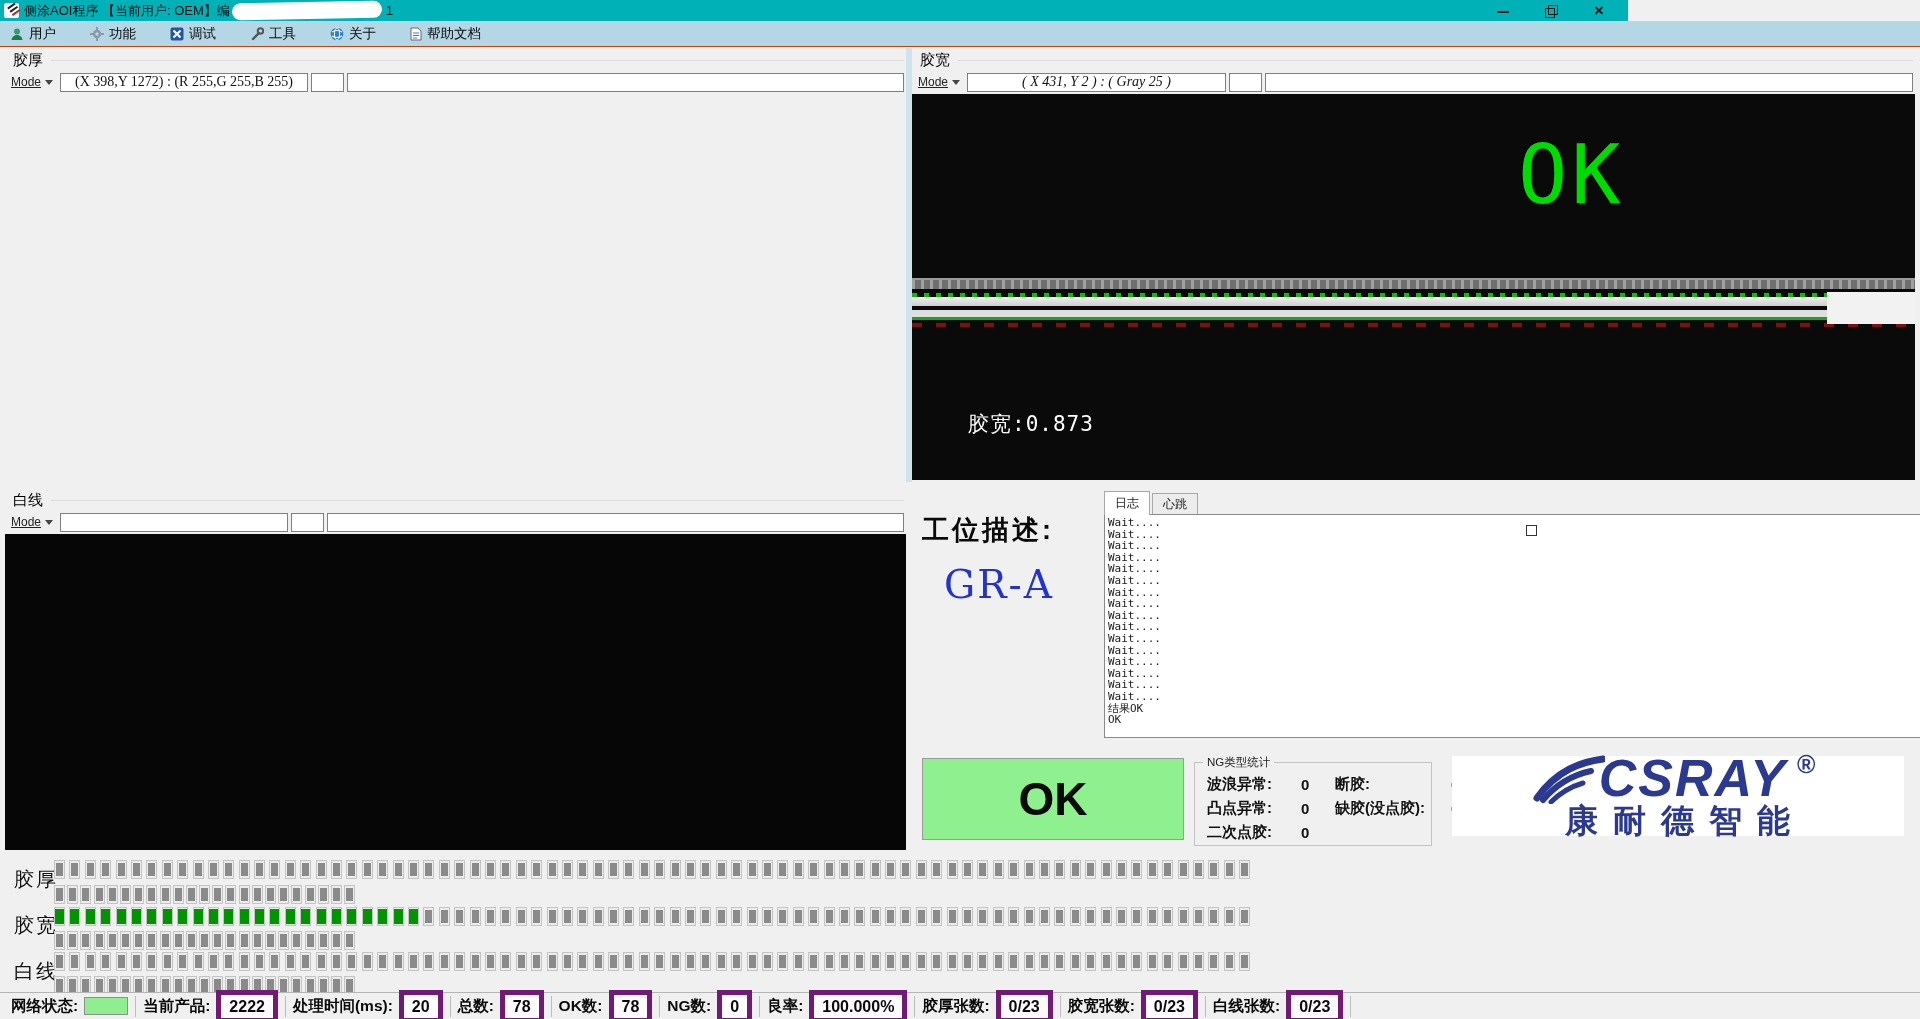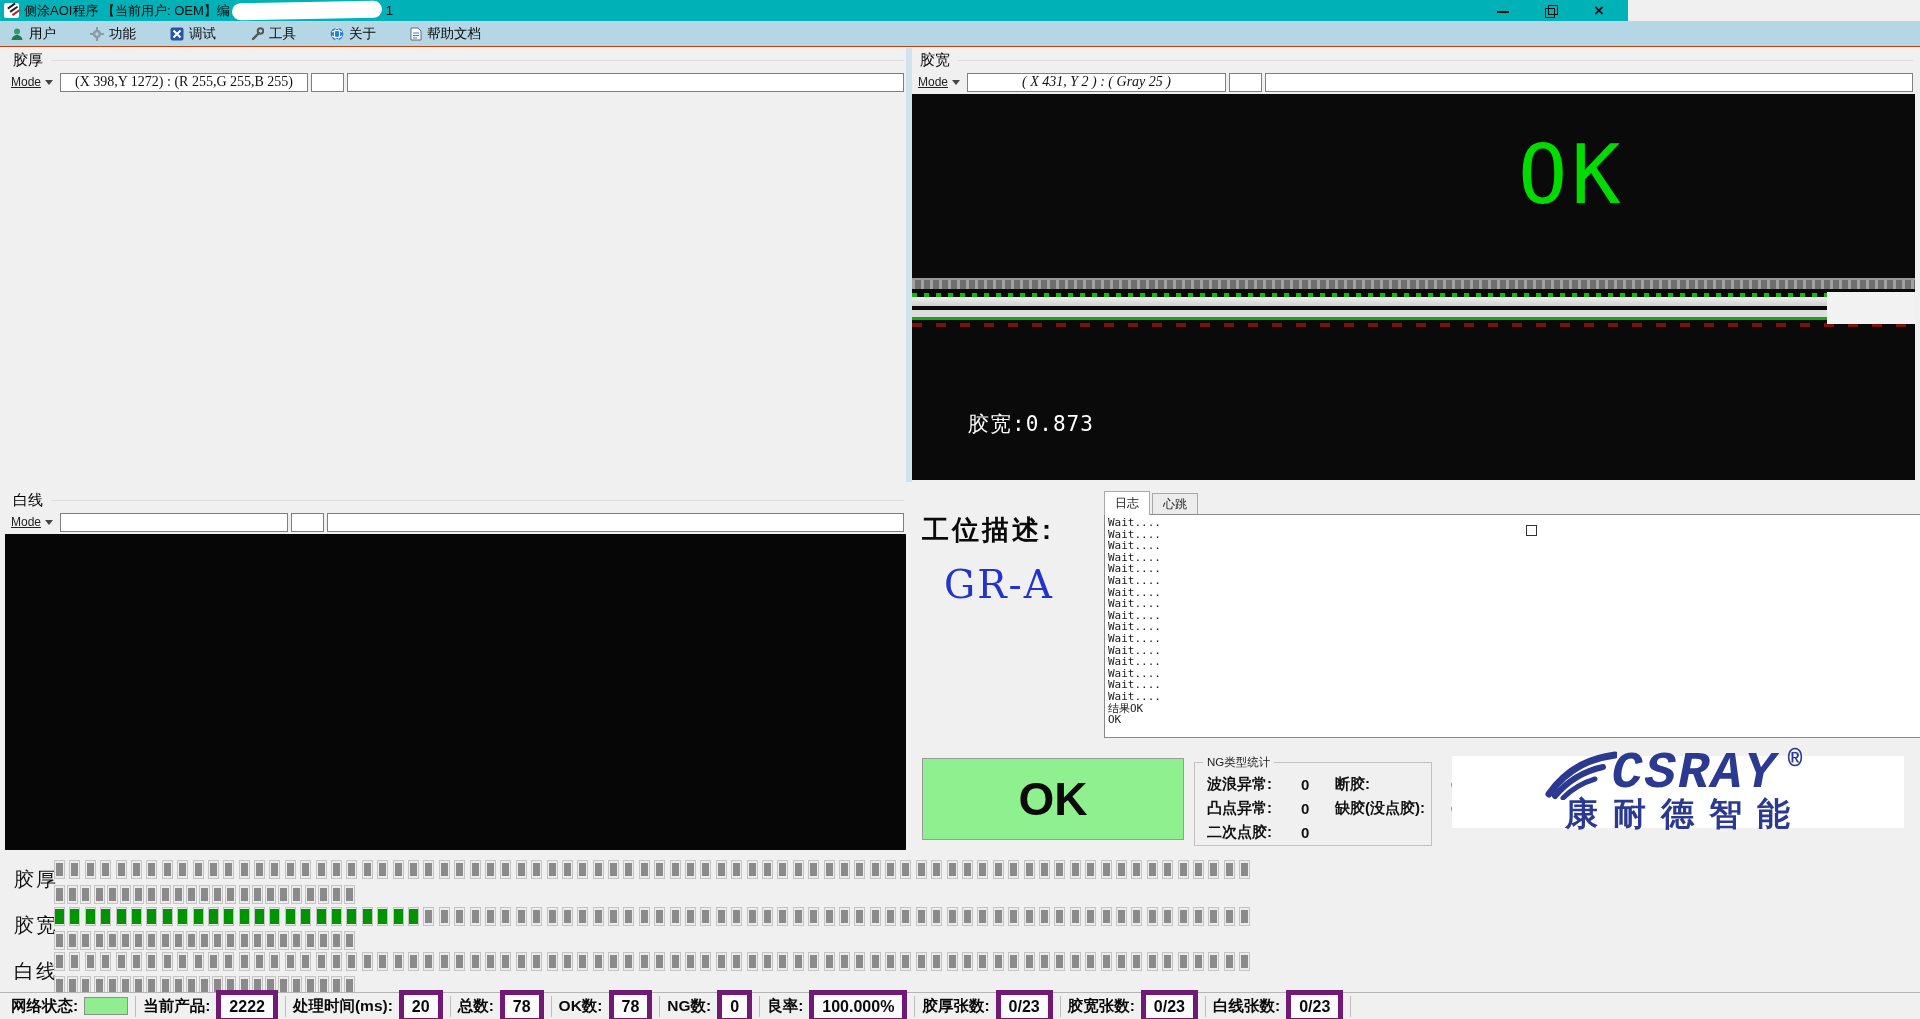--- a/index.html
+++ b/index.html
@@ -76,21 +76,21 @@
   .tri-up{width:0;height:0;border-left:4px solid transparent;border-right:4px solid transparent;border-bottom:5px solid #555;}
   .tri-down{width:0;height:0;border-left:4px solid transparent;border-right:4px solid transparent;border-top:5px solid #555;}
   .sb-thumb{position:absolute;left:0;top:17px;width:17px;height:34px;background:#cdcdcd;border:1px solid #b4b4b4;box-sizing:border-box;cursor:pointer;}
 
   .ok-button{position:absolute;left:922px;top:758px;width:262px;height:82px;background:#8ef08e;border:1px solid #9b9b9b;display:flex;align-items:center;justify-content:center;font-size:46px;font-weight:600;color:#0a0a0a;box-sizing:border-box;cursor:pointer;}
 
   .ng-groupbox{position:absolute;left:1194px;top:762px;width:238px;height:84px;border:1px solid #c2c2c2;box-sizing:border-box;}
   .ng-gb-title{position:absolute;left:8px;top:-8px;background:#f0f0f0;padding:0 4px;font-size:11.5px;color:#222;}
   .ng-grid{position:absolute;left:12px;top:9px;display:grid;grid-template-columns:94px 34px 116px 22px;grid-auto-rows:24px;font-size:15px;font-weight:600;color:#111;align-items:center;}
 
-  .logo-box{position:absolute;left:1452px;top:756px;width:452px;height:72px;background:#fff;display:flex;flex-direction:column;align-items:center;justify-content:center;font-family:Liberation Mono, monospace;}
+  .logo-box{position:absolute;left:1452px;top:756px;width:452px;height:80px;background:#fff;display:flex;flex-direction:column;align-items:center;justify-content:center;}
   .logo-row{display:flex;align-items:flex-start;position:relative;margin-left:-10px;}
   .logo-brand{font-size:52px;line-height:48px;font-weight:800;font-style:italic;color:#2b3990;letter-spacing:2px;margin-left:-6px;}
   .logo-reg{font-size:25px;color:#2b3990;margin-left:10px;margin-top:-4px;font-weight:700;}
   .logo-sub{font-size:33px;font-weight:700;color:#2b3990;letter-spacing:15px;line-height:34px;margin-left:14px;}
 
   
   .grid-label{position:absolute;left:14px;font-size:20px;color:#111;letter-spacing:2px;}
   .cell-row{position:absolute;left:54px;display:flex;}
   .cell-row.r1{gap:4.4px;}
   .cell-row.r2{gap:2.2px;}

